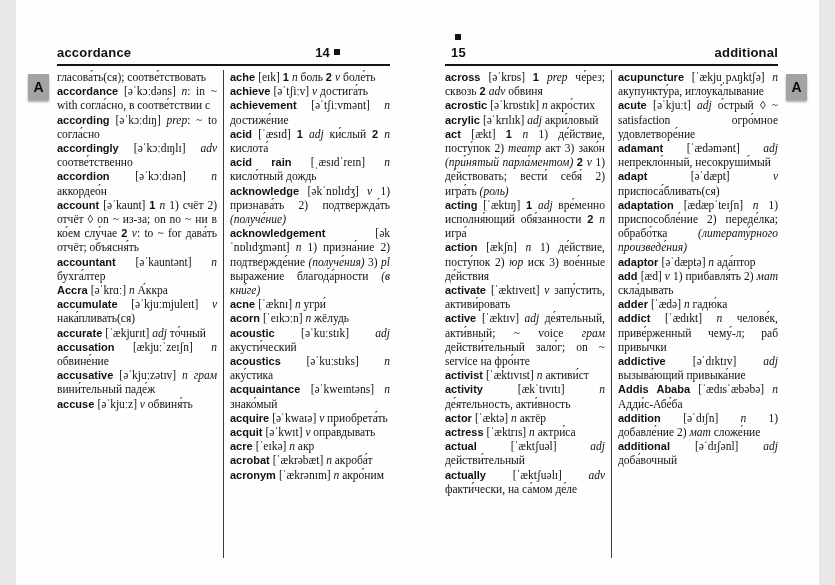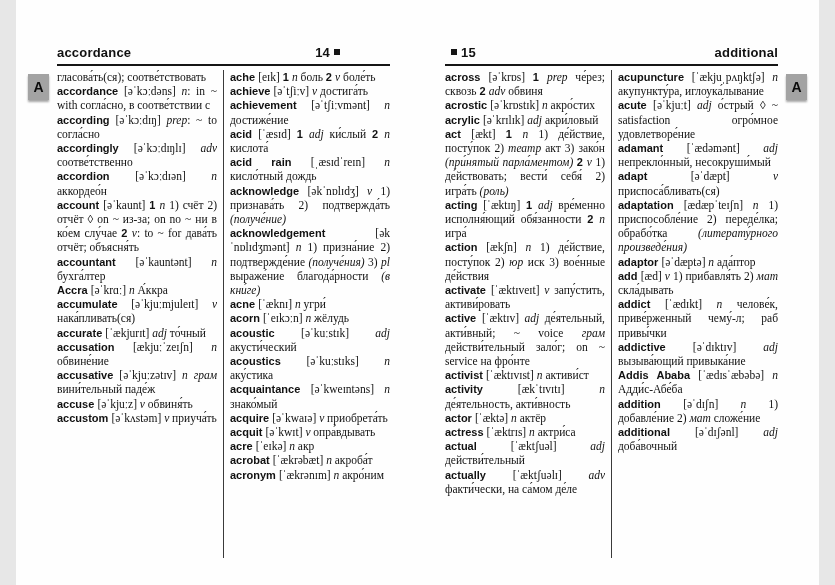--- a/index.html
+++ b/index.html
@@ -24,21 +24,21 @@
   
   .header{
     position:absolute;top:34px;height:26px;display:flex;align-items:flex-end;
     border-bottom:2px solid #151515;padding-bottom:4px;
     font-family:"Liberation Sans","DejaVu Sans",sans-serif;font-weight:700;font-size:13px;letter-spacing:.2px;
   }
   .header-left{left:41px;width:333px;}
   .header-right{left:429px;width:333px;}
   .pn-group{display:inline-flex;align-items:center;gap:4px;}
   .header-left .pn-group{margin-left:auto;margin-right:50px;align-items:center;}
-  .header-right .pn-group{margin-right:auto;margin-left:6px;}
+  .header-right .pn-group{margin-right:auto;margin-left:6px;flex-direction:column;}
   .header-right .guide{margin-left:auto;}
   .sq{width:6px;height:6px;background:#151515;display:inline-block;margin-bottom:1px;}
 
   
   .col{
     position:absolute;top:70px;width:160px;height:494px;overflow:hidden;
     font-size:11.5px;line-height:14.2px;text-align:justify;
   }
   .col p{margin:0;}
   .c0{left:41px;}
@@ -87,21 +87,20 @@
       <p><span class="b">accordingly </span><span>[əˈkɔːdɪŋlɪ] </span><span class="i">adv</span><span> соотве́тственно</span></p>
       <p><span class="b">accordion </span><span>[əˈkɔːdɪən] </span><span class="i">n</span><span> аккордео́н</span></p>
       <p><span class="b">account </span><span>[əˈkaunt] </span><span class="b">1 </span><span class="i">n</span><span> 1) счёт 2) отчёт ◊ on ~ из-за; on no ~ ни в ко́ем слу́чае </span><span class="b">2 </span><span class="i">v</span><span>: to ~ for дава́ть отчёт; объясня́ть</span></p>
       <p><span class="b">accountant </span><span>[əˈkauntənt] </span><span class="i">n</span><span> бухга́лтер</span></p>
       <p><span class="b">Accra </span><span>[əˈkrɑː] </span><span class="i">n</span><span> А́ккра</span></p>
       <p><span class="b">accumulate </span><span>[əˈkjuːmjuleɪt] </span><span class="i">v</span><span> нака́пливать(ся)</span></p>
       <p><span class="b">accurate </span><span>[ˈækjurɪt] </span><span class="i">adj</span><span> то́чный</span></p>
       <p><span class="b">accusation </span><span>[ækjuːˈzeɪʃn] </span><span class="i">n</span><span> обвине́ние</span></p>
       <p><span class="b">accusative </span><span>[əˈkjuːzətɪv] </span><span class="i">n грам</span><span> вини́тельный паде́ж</span></p>
       <p><span class="b">accuse </span><span>[əˈkjuːz] </span><span class="i">v</span><span> обвиня́ть</span></p>
-      <p><span class="b">accustom </span><span>[əˈkʌstəm] </span><span class="i">v</span><span> приуча́ть</span></p>
     </div>
   <div class="vdiv vd1"></div>
   <div class="col c1">
       <p><span class="b">ache </span><span>[eɪk] </span><span class="b">1 </span><span class="i">n</span><span> боль </span><span class="b">2 </span><span class="i">v</span><span> боле́ть</span></p>
       <p><span class="b">achieve </span><span>[əˈtʃiːv] </span><span class="i">v</span><span> достига́ть</span></p>
       <p><span class="b">achievement </span><span>[əˈtʃiːvmənt] </span><span class="i">n</span><span> достиже́ние</span></p>
       <p><span class="b">acid </span><span>[ˈæsɪd] </span><span class="b">1 </span><span class="i">adj</span><span> ки́слый </span><span class="b">2 </span><span class="i">n</span><span> кислота́</span></p>
       <p><span class="b">acid rain </span><span>[ˌæsɪdˈreɪn] </span><span class="i">n</span><span> кисло́тный дождь</span></p>
       <p><span class="b">acknowledge </span><span>[əkˈnɒlɪdʒ] </span><span class="i">v</span><span> 1) признава́ть 2) подтвержда́ть </span><span class="i">(получе́ние)</span></p>
       <p><span class="b">acknowledgement </span><span>[əkˈnɒlɪdʒmənt] </span><span class="i">n</span><span> 1) призна́ние 2) подтвержде́ние </span><span class="i">(получе́ния)</span><span> 3) </span><span class="i">pl</span><span> выраже́ние благода́рности </span><span class="i">(в кни́ге)</span></p>
@@ -135,20 +134,21 @@
     </div>
   <div class="vdiv vd2"></div>
   <div class="col c3">
       <p><span class="b">acupuncture </span><span>[ˈækjuˌpʌŋktʃə] </span><span class="i">n</span><span> акупункту́ра, иглоука́лывание</span></p>
       <p><span class="b">acute </span><span>[əˈkjuːt] </span><span class="i">adj</span><span> о́стрый ◊ ~ satisfaction огро́мное удовлетворе́ние</span></p>
       <p><span class="b">adamant </span><span>[ˈædəmənt] </span><span class="i">adj</span><span> непрекло́нный, несокруши́мый</span></p>
       <p><span class="b">adapt </span><span>[əˈdæpt] </span><span class="i">v</span><span> приспоса́бливать(ся)</span></p>
       <p><span class="b">adaptation </span><span>[ædæpˈteɪʃn] </span><span class="i">n</span><span> 1) приспособле́ние 2) переде́лка; обрабо́тка </span><span class="i">(литерату́рного произведе́ния)</span></p>
       <p><span class="b">adaptor </span><span>[əˈdæptə] </span><span class="i">n</span><span> ада́птор</span></p>
       <p><span class="b">add </span><span>[æd] </span><span class="i">v</span><span> 1) прибавля́ть 2) </span><span class="i">мат</span><span> скла́дывать</span></p>
+      <p><span class="b">adder </span><span>[ˈædə] </span><span class="i">n</span><span> гадю́ка</span></p>
       <p><span class="b">addict </span><span>[ˈædɪkt] </span><span class="i">n</span><span> челове́к, приве́рженный чему́-л; раб привы́чки</span></p>
       <p><span class="b">addictive </span><span>[əˈdɪktɪv] </span><span class="i">adj</span><span> вызыва́ющий привыка́ние</span></p>
       <p><span class="b">Addis Ababa </span><span>[ˈædɪsˈæbəbə] </span><span class="i">n</span><span> Адди́с-Абе́ба</span></p>
       <p><span class="b">addition </span><span>[əˈdɪʃn] </span><span class="i">n</span><span> 1) добавле́ние 2) </span><span class="i">мат</span><span> сложе́ние</span></p>
       <p><span class="b">additional </span><span>[əˈdɪʃənl] </span><span class="i">adj</span><span> доба́вочный</span></p>
     </div>
 
 </div>
 
 </body></html>

